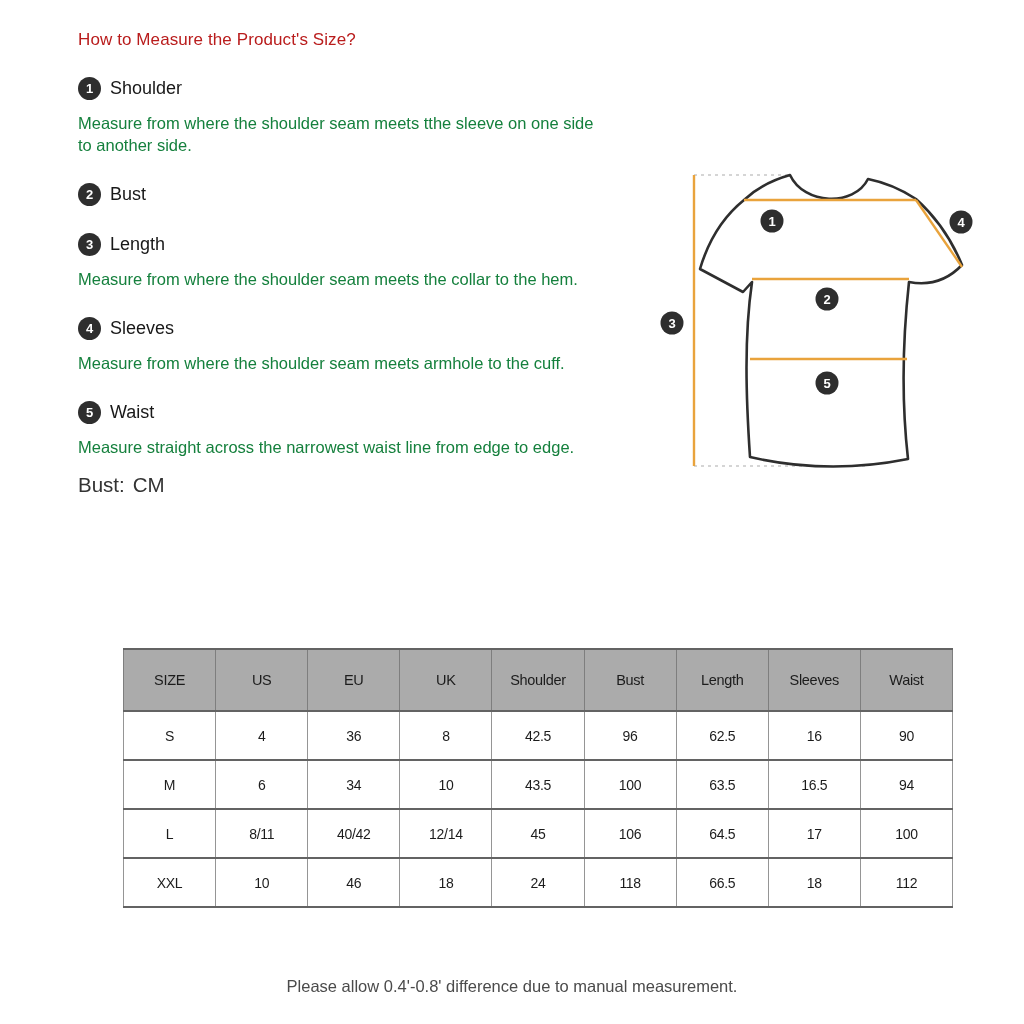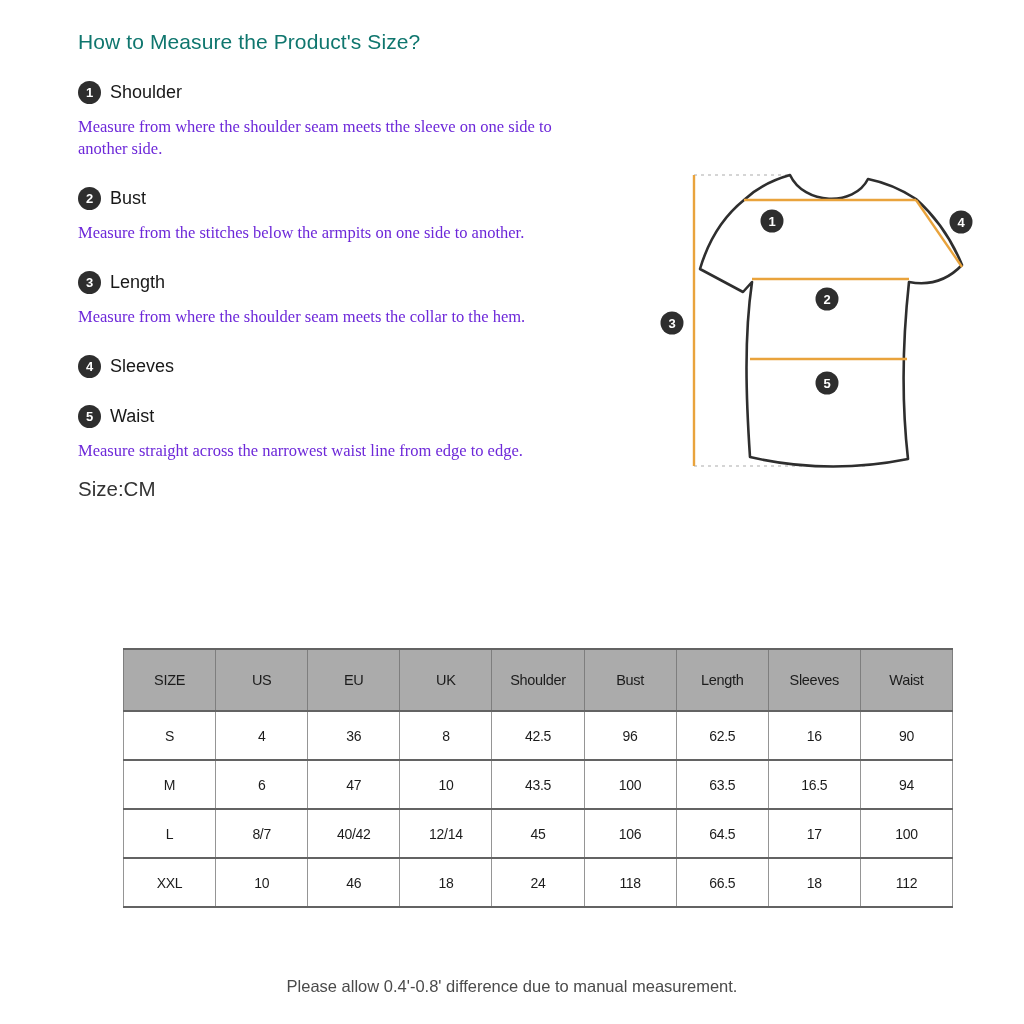--- a/index.html
+++ b/index.html
@@ -20,22 +20,22 @@
   }
 
   
   .text-col {
     position: absolute;
     left: 78px;
     top: 30px;
     width: 545px;
   }
   .page-title {
-    font-size: 21px;
-    color: #0f766e;
+    font-size: 17px;
+    color: #b91c1c;
     letter-spacing: 0.1px;
   }
   .instruction { margin-top: 0; }
   .inst-heading {
     display: flex;
     align-items: center;
     gap: 9px;
     margin-top: 27px;
   }
   .badge {
@@ -53,29 +53,28 @@
   }
   .inst-label {
     font-size: 18px;
     color: #181818;
   }
   .inst-desc {
     margin-top: 12px;
     width: 527px;
     font-size: 16.5px;
     line-height: 22px;
-    color: #6d28d9;
-    font-family: Liberation Serif, serif;
+    color: #15803d;
   }
   .unit-line {
     margin-top: 15px;
     font-size: 20.5px;
     color: #333;
   }
-  .unit-value { margin-left: 0; }
+  .unit-value { margin-left: 8px; }
 
   
   .diagram {
     position: absolute;
     left: 650px;
     top: 152px;
     width: 360px;
     height: 330px;
   }
   .diagram svg { display: block; }
@@ -178,49 +177,49 @@
           <span class="inst-label">Shoulder</span>
         </div>
         <p class="inst-desc">Measure from where the shoulder seam meets tthe sleeve on one side to another side.</p>
       </section>
 
       <section class="instruction">
         <div class="inst-heading">
           <span class="badge">2</span>
           <span class="inst-label">Bust</span>
         </div>
-        <p class="inst-desc">Measure from the stitches below the armpits on one side to another.</p>
       </section>
 
       <section class="instruction">
         <div class="inst-heading">
           <span class="badge">3</span>
           <span class="inst-label">Length</span>
         </div>
         <p class="inst-desc">Measure from where the shoulder seam meets the collar to the hem.</p>
       </section>
 
       <section class="instruction">
         <div class="inst-heading">
           <span class="badge">4</span>
           <span class="inst-label">Sleeves</span>
         </div>
+        <p class="inst-desc">Measure from where the shoulder seam meets armhole to the cuff.</p>
       </section>
 
       <section class="instruction">
         <div class="inst-heading">
           <span class="badge">5</span>
           <span class="inst-label">Waist</span>
         </div>
         <p class="inst-desc">Measure straight across the narrowest waist line from edge to edge.</p>
       </section>
     </div>
 
   <div class="unit-line">
-    <span>Size:</span><span class="unit-value">CM</span>
+    <span>Bust:</span><span class="unit-value">CM</span>
   </div>
 </div>
 
 <div class="diagram">
   <svg viewBox="0 0 360 330" width="360" height="330">
 
     <line class="guide-line" x1="44" y1="23" x2="140" y2="23"></line>
     <line class="guide-line" x1="44" y1="314" x2="215" y2="314"></line>
 
     <path class="shirt" d="M 94,48
@@ -275,32 +274,32 @@
           <td>42.5</td>
           <td>96</td>
           <td>62.5</td>
           <td>16</td>
           <td>90</td>
         </tr>
 
         <tr>
           <td>M</td>
           <td>6</td>
-          <td>47</td>
+          <td>34</td>
           <td>10</td>
           <td>43.5</td>
           <td>100</td>
           <td>63.5</td>
           <td>16.5</td>
           <td>94</td>
         </tr>
 
         <tr>
           <td>L</td>
-          <td>8/7</td>
+          <td>8/11</td>
           <td>40/42</td>
           <td>12/14</td>
           <td>45</td>
           <td>106</td>
           <td>64.5</td>
           <td>17</td>
           <td>100</td>
         </tr>
 
 

